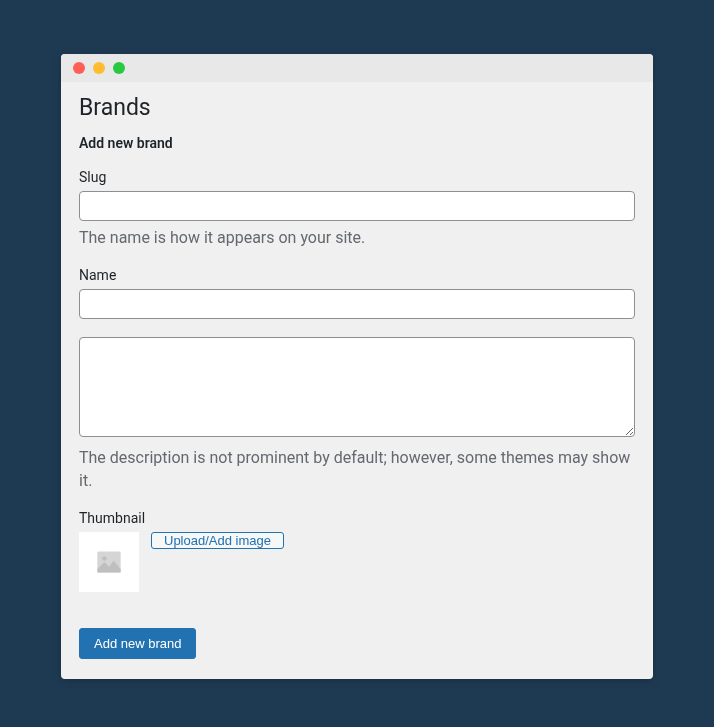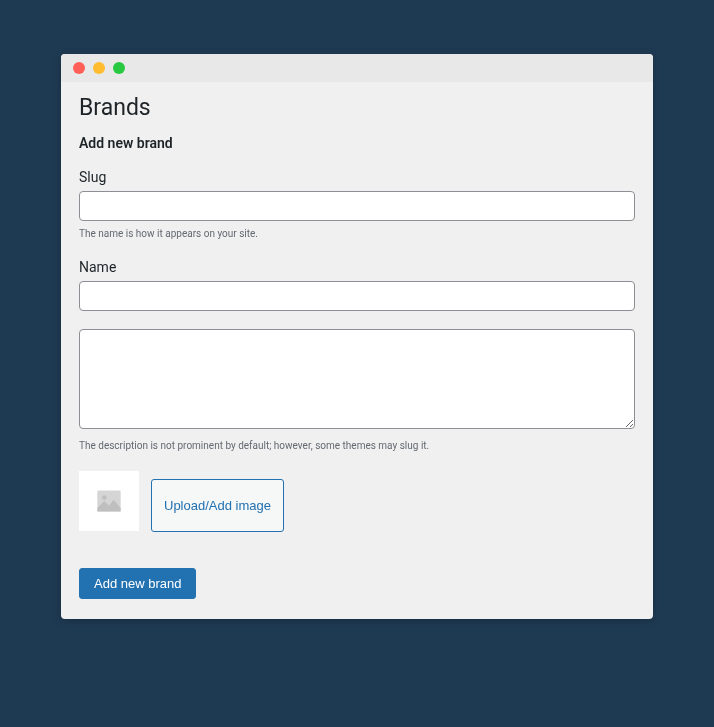--- a/index.html
+++ b/index.html
@@ -78,21 +78,21 @@
       height: 100px;
       border: 1px solid #8c8f94;
       border-radius: 4px;
       padding: 6px 8px;
       font-size: 14px;
       background: #fff;
       resize: vertical;
       font-family: inherit;
     }
     .help-text {
-      font-size: 10px;
+      font-size: 16px;
       color: #646970;
       margin-top: 6px;
       line-height: 1.4;
     }
     .thumb-row {
       display: flex;
       align-items: flex-start;
       gap: 12px;
       margin-top: 6px;
     }
@@ -105,25 +105,24 @@
       justify-content: center;
     }
     .thumb-placeholder svg {
       width: 28px;
       height: 28px;
     }
     .btn-secondary {
       background: #f6f7f7;
       border: 1px solid #2271b1;
       color: #2271b1;
-      padding: 18px 12px;
+      padding: 0 12px;
       font-size: 13px;
       border-radius: 3px;
       cursor: pointer;
-      margin-top: 8px;
     }
     .btn-primary {
       background: #2271b1;
       border: 1px solid #2271b1;
       color: #fff;
       padding: 7px 14px;
       font-size: 13px;
       border-radius: 3px;
       cursor: pointer;
       margin-top: 18px;
@@ -148,24 +147,25 @@
       <div class="help-text">The name is how it appears on your site.</div>
     </div>
 
     <div class="field">
       <label>Name</label>
       <input type="text" class="text-input" value="" style="">
     </div>
 
     <div class="field">
       <textarea class="textarea" style=""></textarea>
-      <div class="help-text">The description is not prominent by default; however, some themes may slug it.</div>
+      <div class="help-text">The description is not prominent by default; however, some themes may show it.</div>
     </div>
 
     <div class="field">
+      <label>Thumbnail</label>
       <div class="thumb-row">
         <div class="thumb-placeholder">
           <svg viewBox="0 0 24 24" fill="none">
             <rect x="2" y="3" width="20" height="18" rx="1" fill="#d5d5d5"></rect>
             <circle cx="8" cy="9" r="2" fill="#bfbfbf"></circle>
             <path d="M2 18 L8 12 L12 16 L16 11 L22 18 L22 21 L2 21 Z" fill="#bfbfbf"></path>
           </svg>
         </div>
         <button class="btn-secondary">Upload/Add image</button>
       </div>

